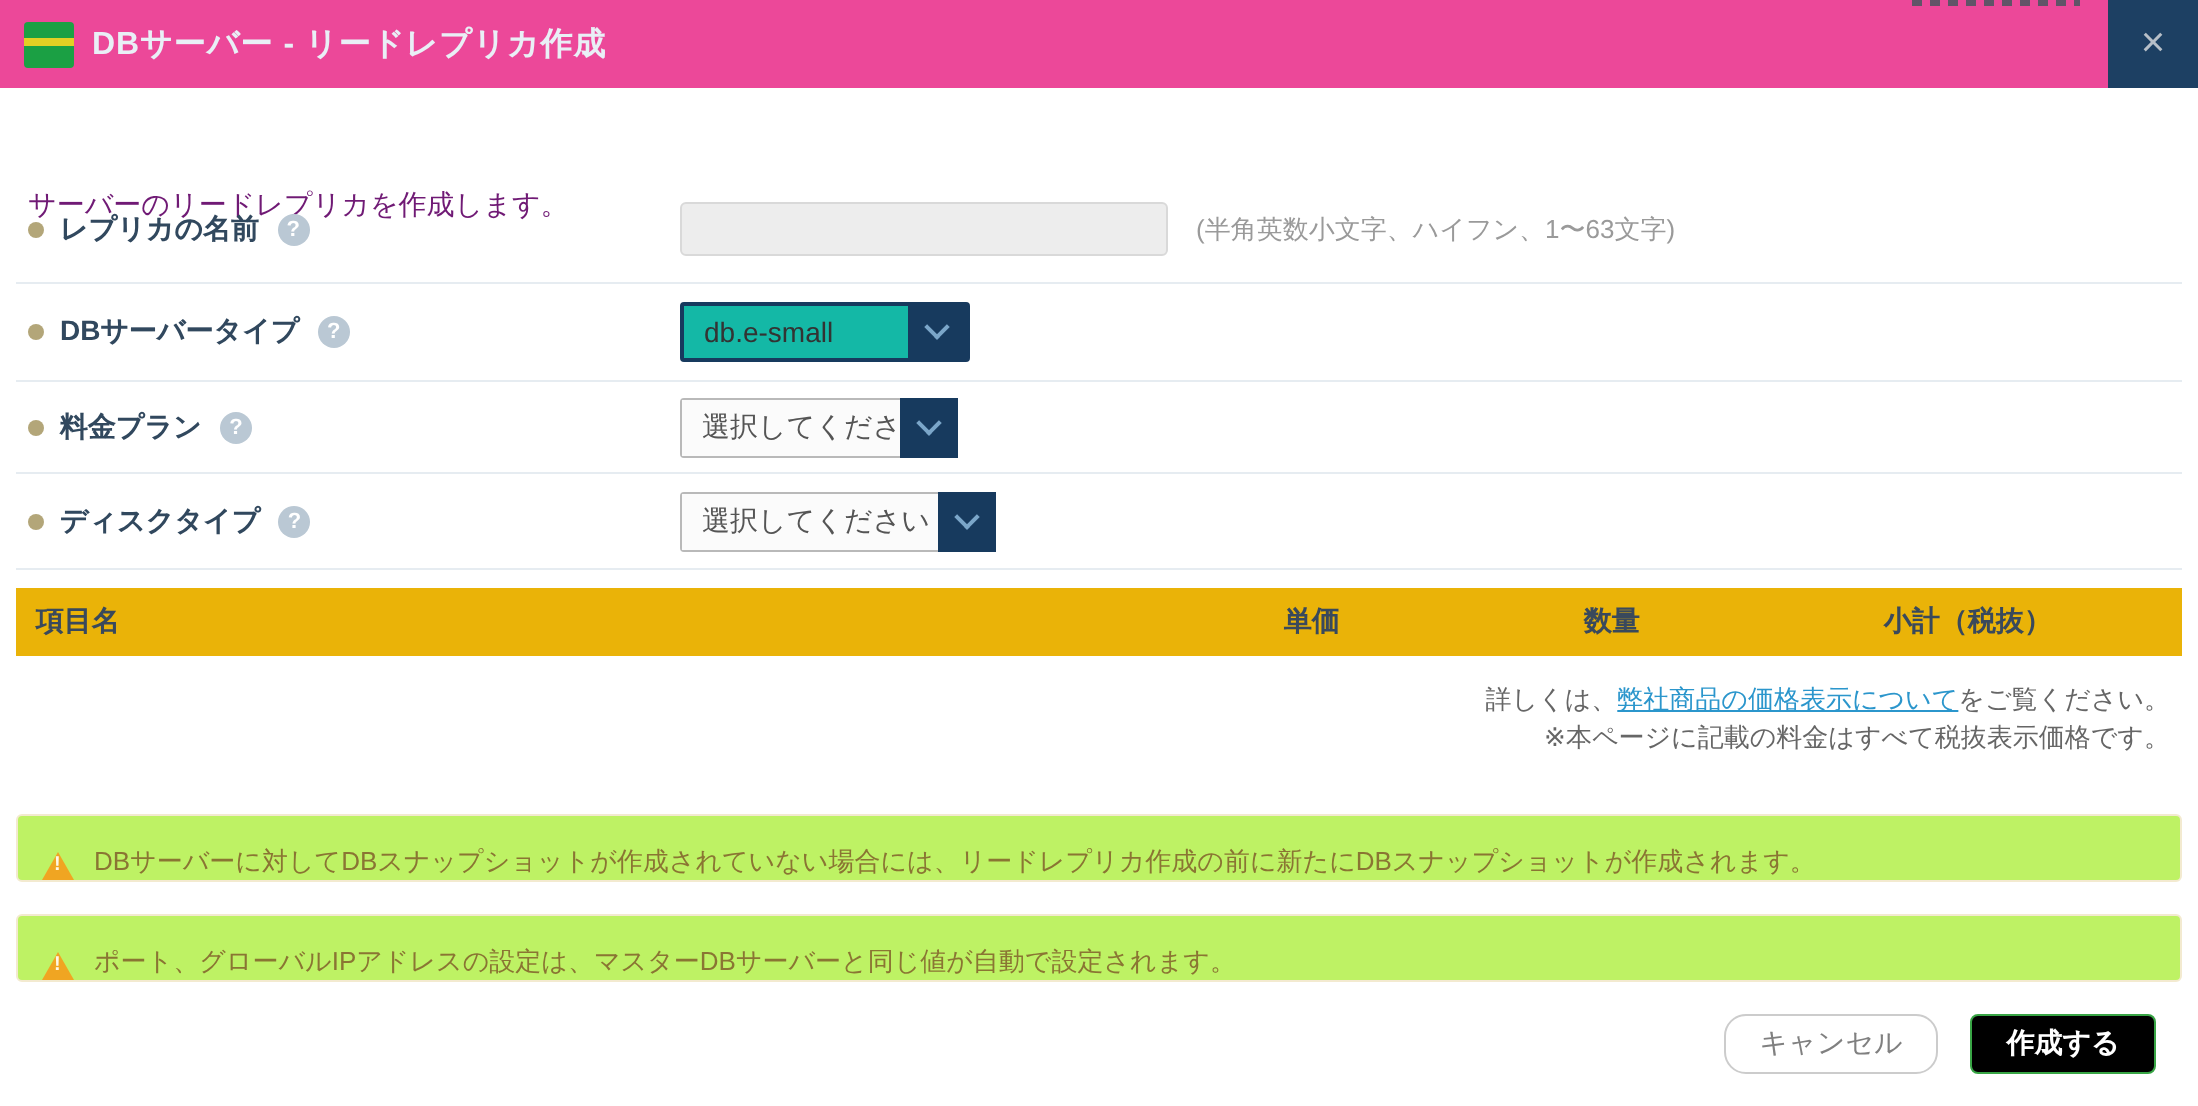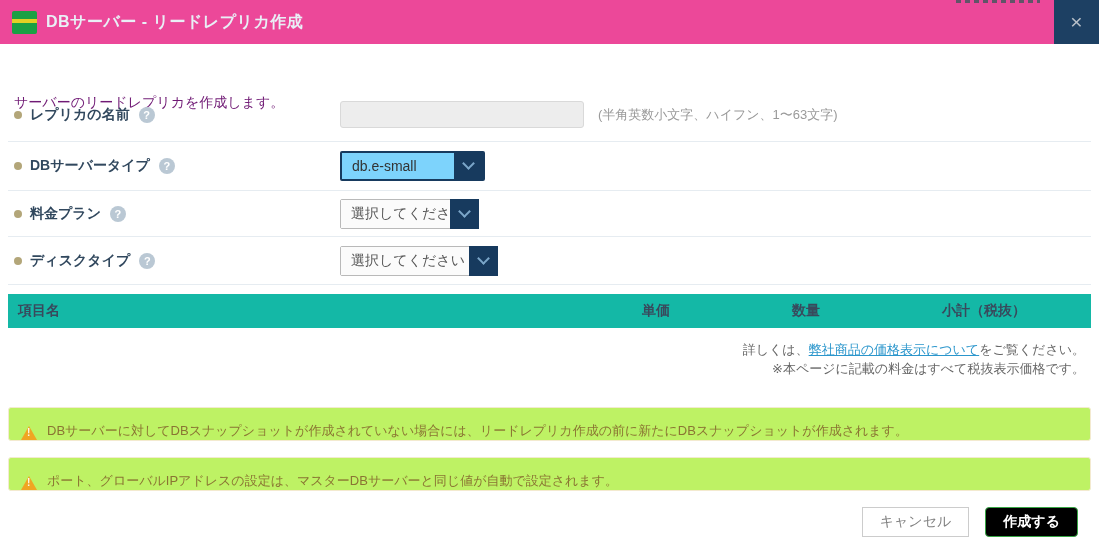--- a/index.html
+++ b/index.html
@@ -82,33 +82,33 @@
   .select .sel-arrow {
     width: 29px; background: #173a5e; display: flex;
     align-items: center; justify-content: center; flex-shrink: 0;
   }
   .chevron-down {
     width: 9px; height: 9px; margin-top: -5px;
     border-right: 2px solid #7ba6c9; border-bottom: 2px solid #7ba6c9;
     transform: rotate(45deg);
   }
   .select-primary { border: 2px solid #173a5e; border-radius: 2px; }
-  .select-primary .sel-text { width: 112px; background: #7dd3fc; color: #333; }
+  .select-primary .sel-text { width: 112px; background: #14b8a6; color: #333; }
   .select-gray {
     border: 1px solid #b9b9b9; border-radius: 2px; background: #fbfbfb;
   }
   .select-gray .sel-text { color: #555; background: #fbfbfb; }
   .select-gray.w1 .sel-text { width: 110px; }
   .select-gray.w2 .sel-text { width: 129px; }
   .select-gray .sel-arrow { margin: -1px; height: 30px; }
 
   
   .table-head {
     position: absolute; top: 294px; left: 8px; right: 8px; height: 34px;
-    background: #14b8a6;
+    background: #eab308;
   }
   .table-head span {
     position: absolute; top: 8px; font-size: 14px; font-weight: bold;
     color: #39495c; white-space: nowrap;
   }
   .col-item { left: 10px; }
   .col-unit { left: 634px; }
   .col-qty { left: 784px; }
   .col-subtotal { left: 934px; }
 
@@ -140,21 +140,21 @@
     color: #fdf8e8; font-size: 10px; font-weight: bold;
   }
 
   
   .footer-buttons {
     position: absolute; top: 507px; right: 21px;
     display: flex; gap: 16px;
   }
   .cancel-button {
     height: 30px; padding: 0 17px; background: #ffffff;
-    border: 1px solid #cccccc; border-radius: 0;
+    border: 1px solid #cccccc; border-radius: 11px;
     font-size: 14px; color: #808080; cursor: pointer;
     font-family: "Liberation Sans", "DejaVu Sans", sans-serif;
   }
   .create-button {
     height: 30px; padding: 0 17px; background: #000000;
     border: 1px solid #38a545; border-radius: 4px;
     font-size: 14px; font-weight: bold; color: #ffffff; cursor: pointer;
     font-family: "Liberation Sans", "DejaVu Sans", sans-serif;
   }
 </style>

